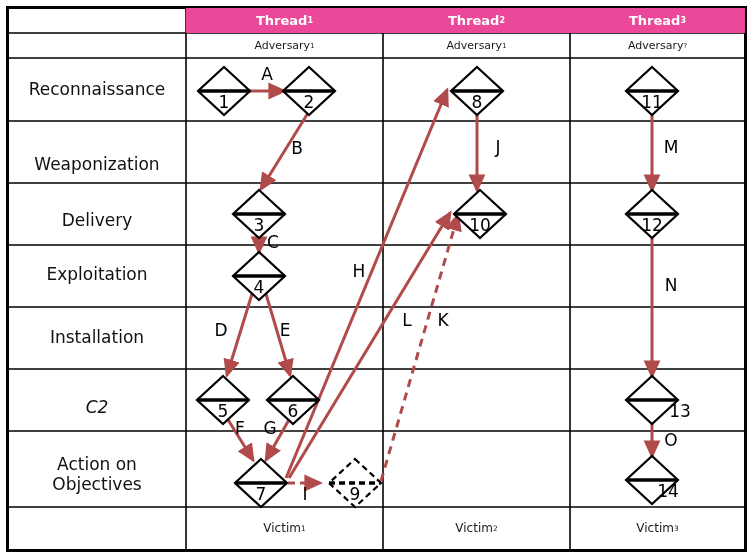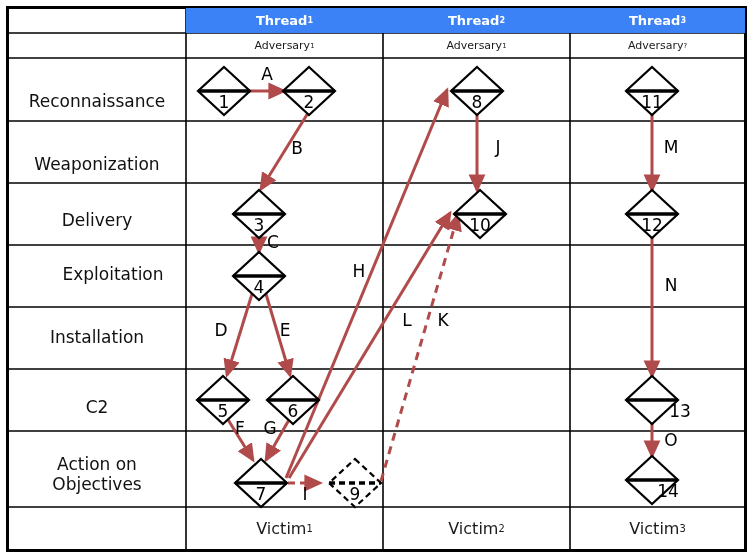--- a/index.html
+++ b/index.html
@@ -7,24 +7,24 @@
   #root{position:relative;width:753px;height:560px;overflow:hidden;background:#fff;}
 
   
   .frame{position:absolute;left:6px;top:6px;width:741px;height:546px;border:3px solid #000;box-sizing:border-box;}
 
   
   svg.layer{position:absolute;left:0;top:0;width:753px;height:560px;pointer-events:none;}
 
   
   .cell{position:absolute;display:flex;align-items:center;justify-content:center;text-align:center;box-sizing:border-box;}
-  .thead{background:#3b82f6;color:#fff;font-weight:bold;font-size:13px;}
+  .thead{background:#ec4899;color:#fff;font-weight:bold;font-size:13px;}
   .adv{color:#1a1a1a;font-size:11px;}
   .stage{color:#111;font-size:17px;line-height:1.15;}
-  .victim{color:#1a1a1a;font-size:16px;}
+  .victim{color:#1a1a1a;font-size:12px;}
   sub{font-size:0.62em;vertical-align:-0.28em;}
 
   
   .nodenum{position:absolute;font-size:17px;color:#000;text-align:center;width:40px;}
   
   .edgelbl{position:absolute;font-size:17px;color:#000;text-align:center;width:22px;}
 </style>
 </head>
 <body>
 
@@ -188,36 +188,36 @@
   </div>
   <div class="cell adv" style="left:383px;top:33px;width:187px;height:25px;">
     <span>Adversary</span>
       <sub>1</sub>
   </div>
   <div class="cell adv" style="left:570px;top:33px;width:175px;height:25px;">
     <span>Adversary</span>
       <sub>?</sub>
   </div>
 
-  <div class="cell stage" style="left:8px;top:58px;width:178px;height:63px;margin-top:12px;">
+  <div class="cell stage" style="left:8px;top:58px;width:178px;height:63px;">
       <span>Reconnaissance</span>
     </div>
   <div class="cell stage" style="left:8px;top:121px;width:178px;height:62px;margin-top:13px;">
       <span>Weaponization</span>
     </div>
   <div class="cell stage" style="left:8px;top:190px;width:178px;height:62px;">
       <span>Delivery</span>
     </div>
-  <div class="cell stage" style="left:24px;top:245px;width:178px;height:60px;">
+  <div class="cell stage" style="left:8px;top:245px;width:178px;height:60px;">
       <span>Exploitation</span>
     </div>
   <div class="cell stage" style="left:8px;top:307px;width:178px;height:62px;align-items:center;">
       <span>Installation</span>
     </div>
-  <div class="cell stage" style="left:8px;top:369px;width:178px;height:78px;">
+  <div class="cell stage" style="left:8px;top:369px;width:178px;height:78px;font-style:italic;">
       <span>C2</span>
     </div>
   <div class="cell stage" style="left:8px;top:431px;width:178px;height:88px;white-space:pre-line;"><span>Action on
 Objectives</span></div>
 
   <div class="cell victim" style="left:186px;top:507px;width:197px;height:42px;">
     <span>Victim</span>
       <sub>1</sub>
   </div>
   <div class="cell victim" style="left:383px;top:507px;width:187px;height:42px;">

